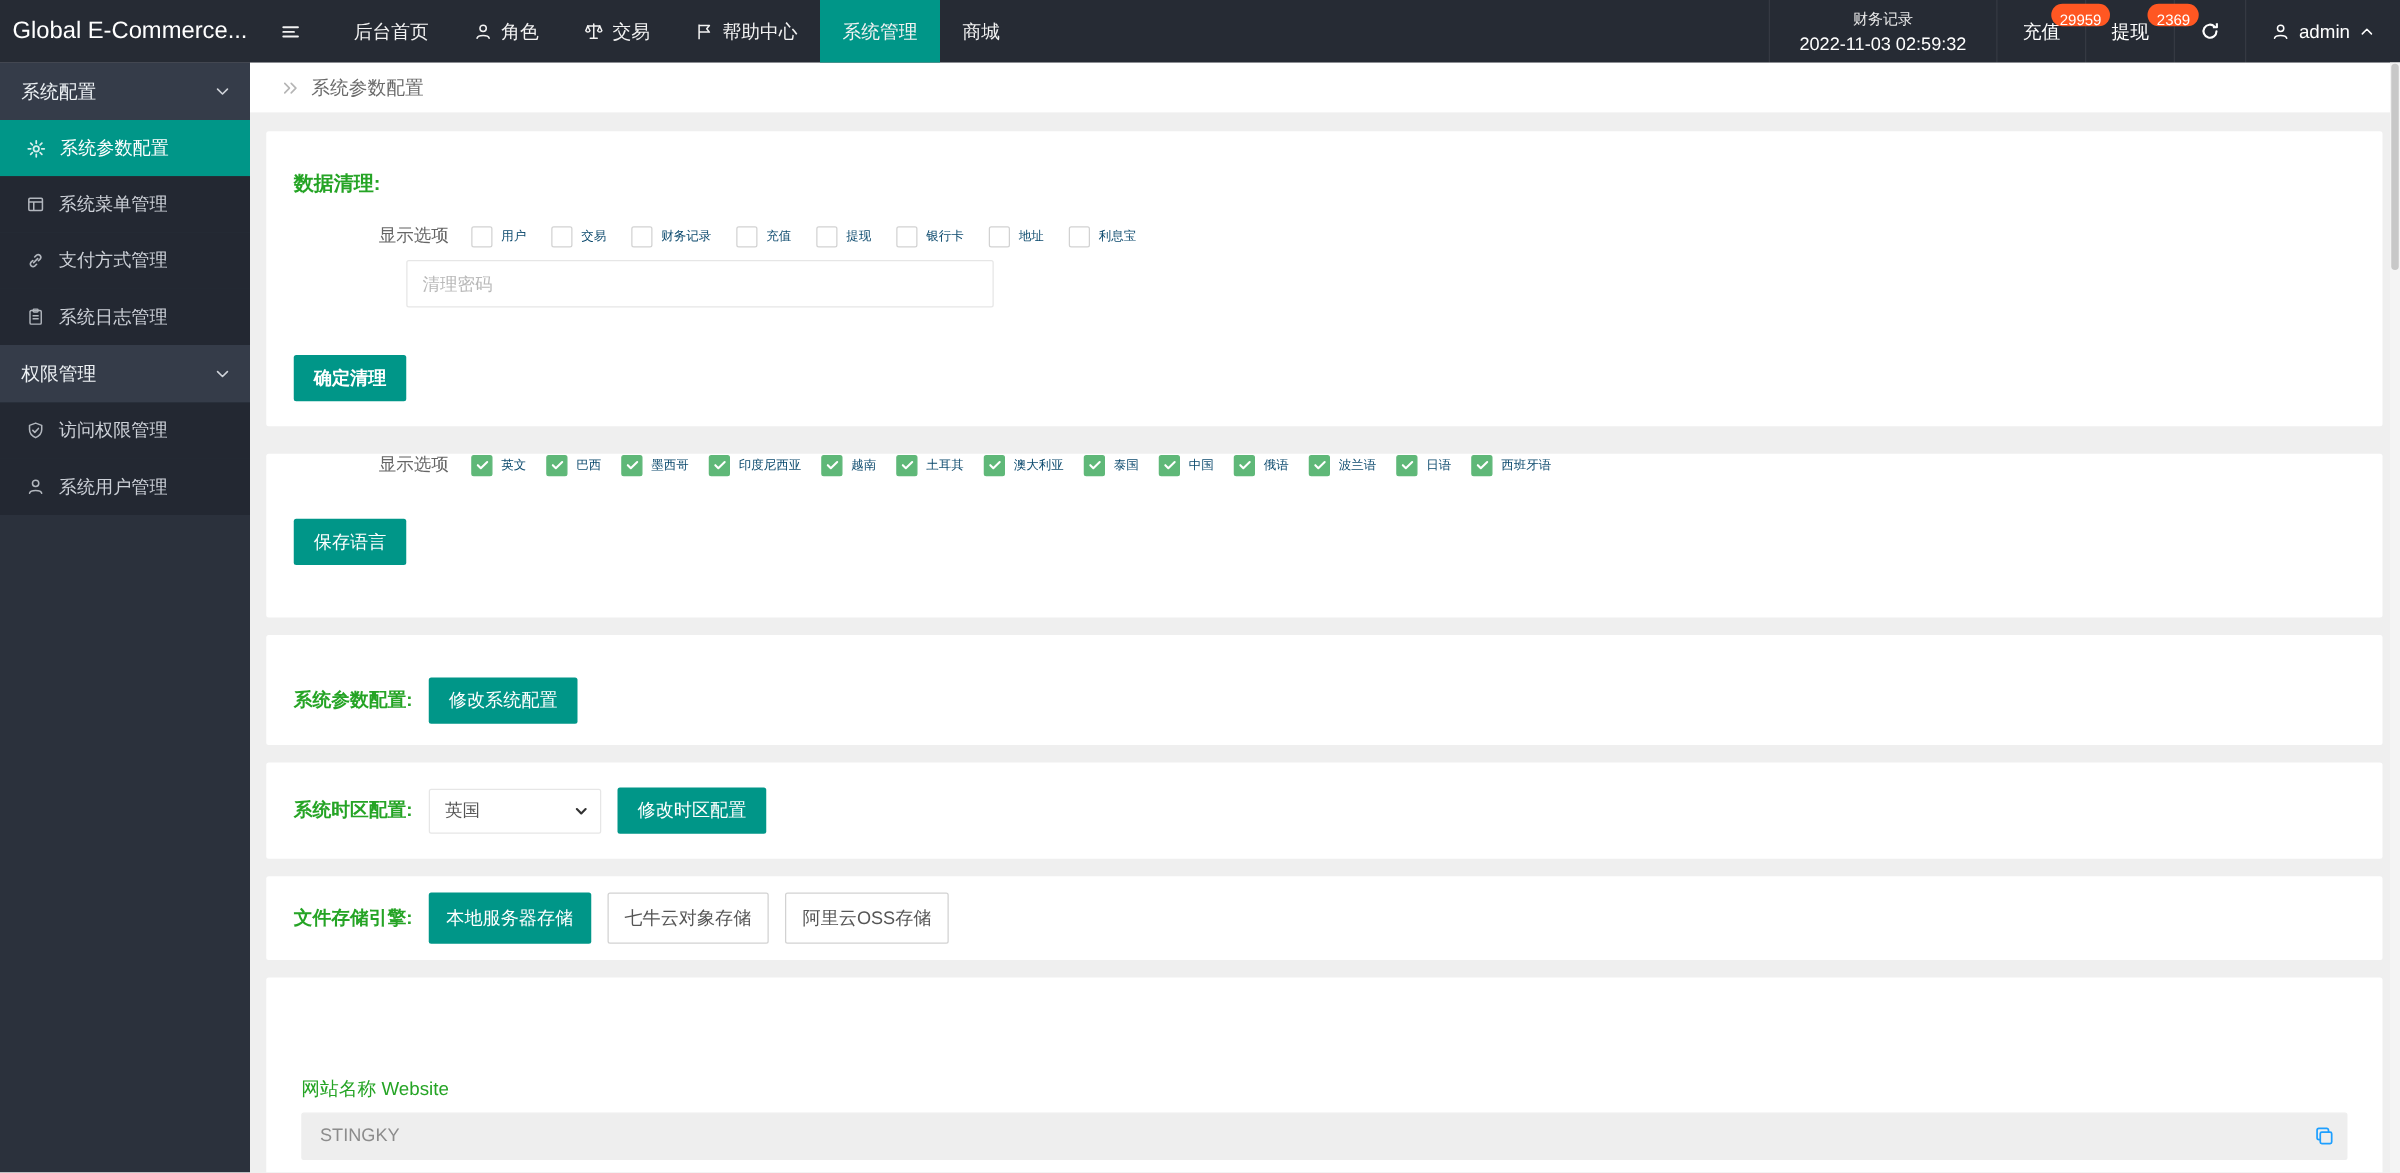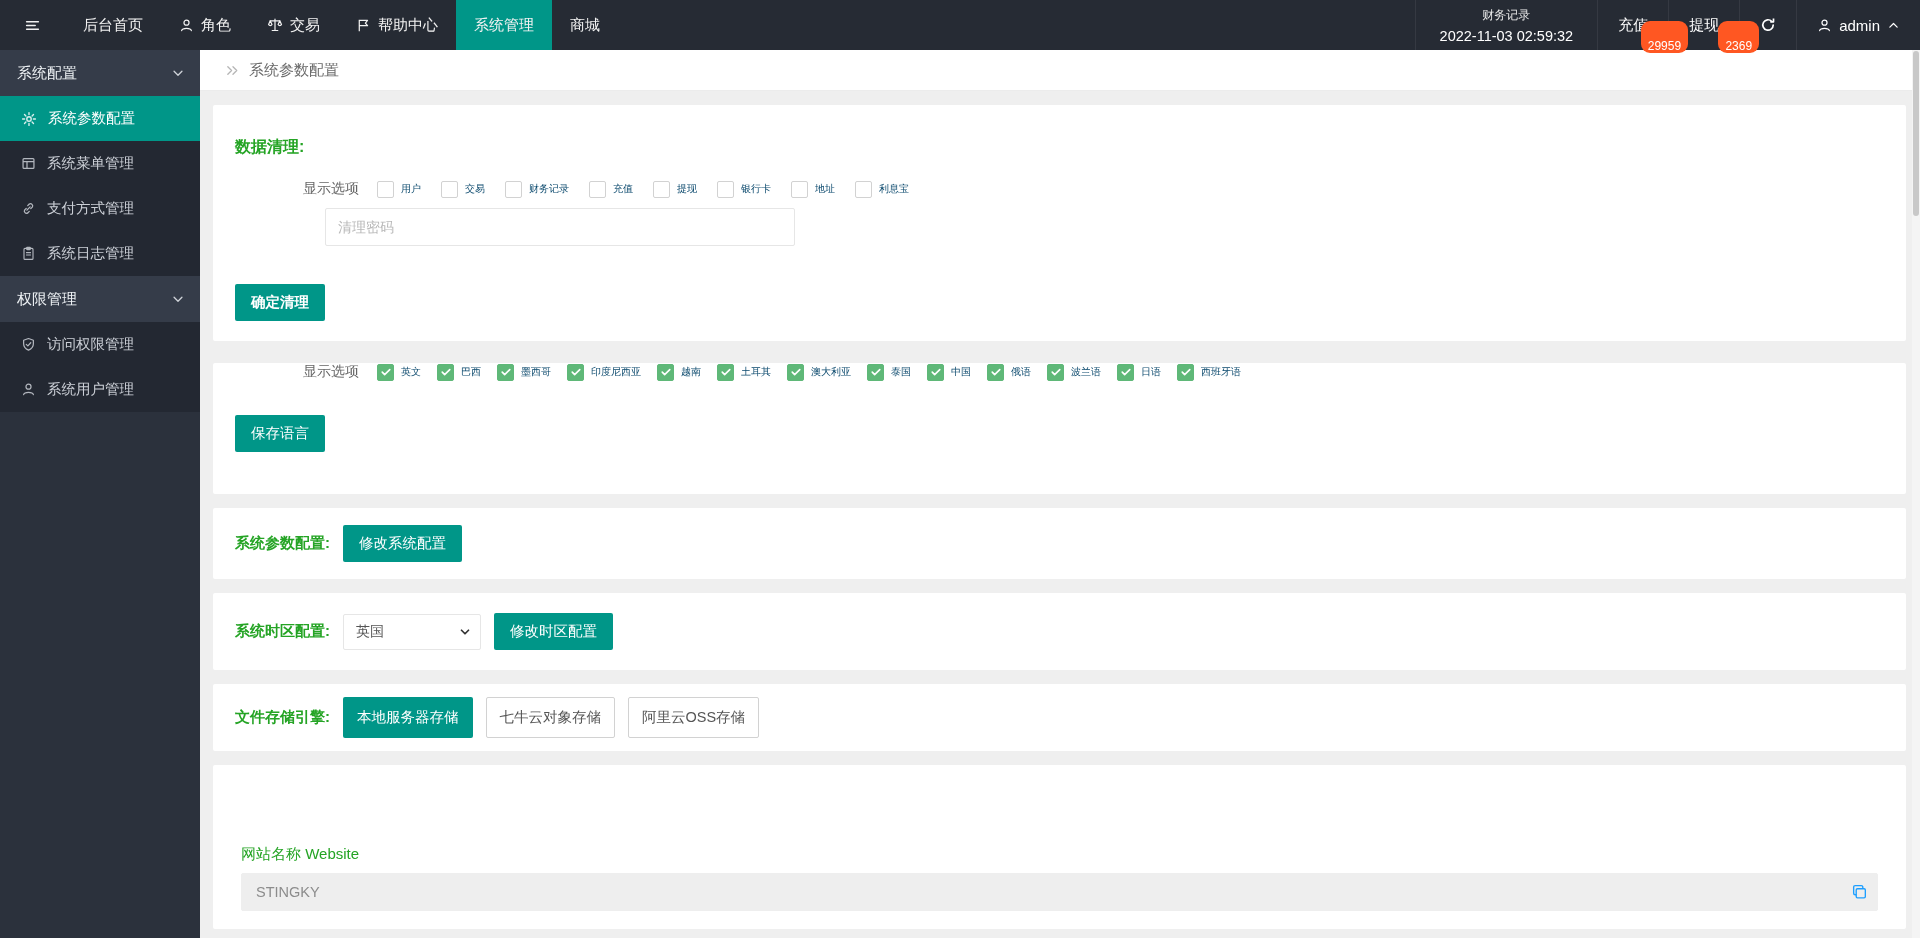--- a/index.html
+++ b/index.html
@@ -35,22 +35,22 @@
     align-items:center; gap:4px;
   }
   .time-label { font-size:12px; color:#eaeaea; }
   .time-value { font-size:14.5px; }
   .chip {
     position:relative; display:flex; align-items:center; gap:7px; padding:0 20px;
     font-size:15px; border-left:1px solid rgba(255,255,255,.07); cursor:pointer;
     white-space:nowrap;
   }
   .badge {
-    position:absolute; top:21px; right:-20px; background:var(--badge,#ff5722); color:#fff;
-    font-size:12px; height:18px; line-height:18px; padding:16px 7px; border-radius:9px; z-index:6;
+    position:absolute; top:3px; right:-20px; background:var(--badge,#ff5722); color:#fff;
+    font-size:12px; height:18px; line-height:18px; padding:4px 7px; border-radius:9px; z-index:6;
   }
 
   
   .sidebar {
     position:absolute; top:50px; left:0; bottom:0; width:200px;
     background:#2b313c; z-index:20;
   }
   .side-header {
     height:46px; display:flex; align-items:center; justify-content:space-between;
     padding:0 15px 0 17px; background:#353c49; color:#eef2f5; font-size:15px; cursor:pointer;
@@ -91,21 +91,21 @@
   }
   .clean-input::placeholder { color:#b9b9b9; }
   .btn {
     display:inline-block; background:var(--accent,#009688); color:#fff; border:none;
     border-radius:2px; font-size:14.5px; padding:9px 16px; cursor:pointer; font-family:inherit;
     white-space:nowrap;
   }
   .btn-clean { margin:38px 0 20px 22px;font-weight:bold; }
   .btn-lang { margin:34px 0 42px 22px; }
   .lang-bottom { padding-bottom:0; }
-  .row-card { display:flex; align-items:center; padding:17px 20px 17px 22px; }
+  .row-card { display:flex; align-items:center; padding:34px 20px 17px 22px; }
   .row-card.tz { padding:20px 20px 20px 22px; }
   .row-card.storage { padding:13px 20px 13px 22px; }
   .green-label { color:var(--green,#25a425); font-weight:bold; font-size:15px; white-space:nowrap; }
   .row-card .btn { margin-left:13px; }
   .select-box {
     margin-left:13px; width:138px; height:36px; border:1px solid #e6e6e6; border-radius:2px;
     background:#fff; display:flex; align-items:center; justify-content:space-between;
     padding:0 8px 0 12px; font-size:14px; color:#555; cursor:pointer;
   }
   .select-box .icn { color:#333; }
@@ -133,20 +133,21 @@
   }
   .scroll-thumb {
     position:absolute; top:1px; right:1px; width:6px; height:165px;
     background:#c8c8c8; border-radius:3px;
   }
 </style>
 </head>
 <body style="--accent: #009688; --check: #5FB878; --badge: #ff5722; --green: #25a425; --copy: #1E9FFF;">
 
 <header class="topbar">
+  <div class="logo">Global E-Commerce...</div>
   <nav class="nav">
       <div class="nav-item hamburger">
         <span class="icn">
           <svg viewBox="0 0 16 16" width="17" height="17" fill="none" stroke="currentColor" stroke-width="1.5" stroke-linecap="round">
             <path d="M2.5 4.5h11M2.5 8h8M2.5 11.5h11"></path>
           </svg>
         </span>
       </div>
       <div class="nav-item">
         <span>后台首页</span>

